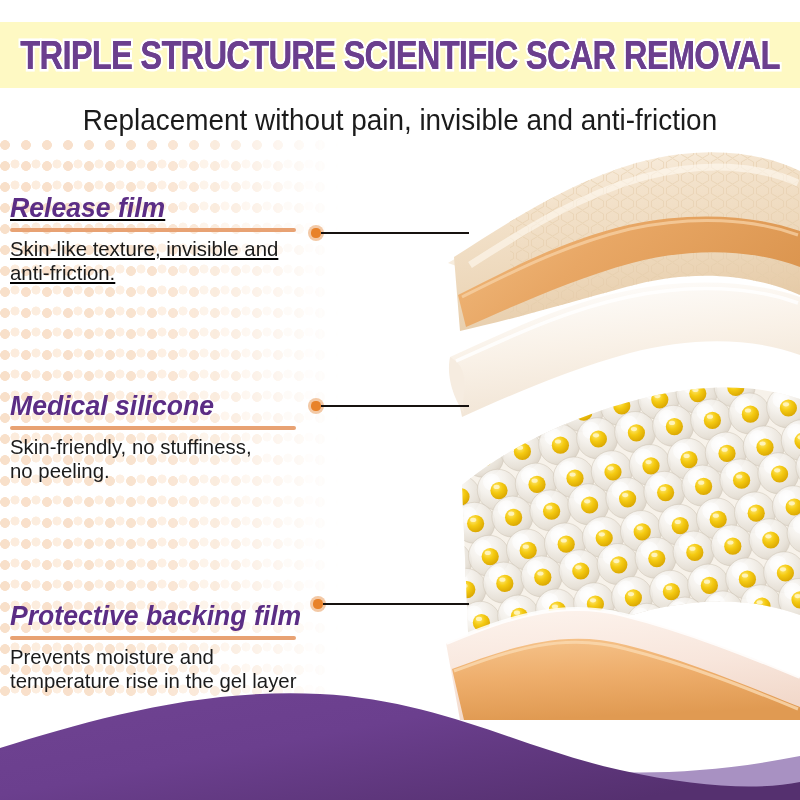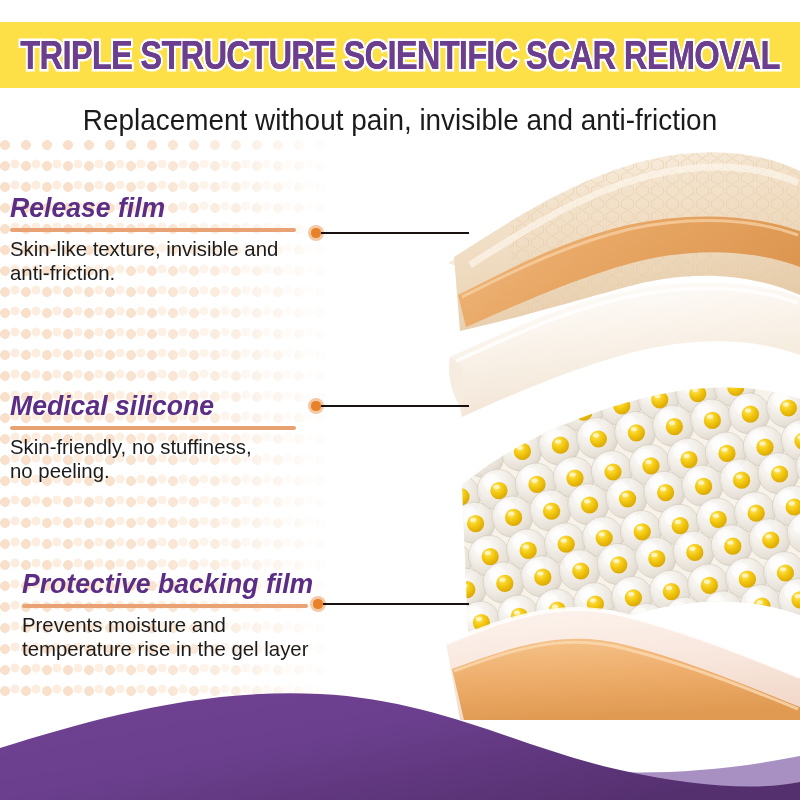--- a/index.html
+++ b/index.html
@@ -30,21 +30,21 @@
     background-size:21px 21px;
     background-position:10px 10px;
     -webkit-mask-image:linear-gradient(to right, rgba(0,0,0,.9) 0%, rgba(0,0,0,.7) 50%, rgba(0,0,0,0) 100%);
     mask-image:linear-gradient(to right, rgba(0,0,0,.9) 0%, rgba(0,0,0,.7) 50%, rgba(0,0,0,0) 100%);
     z-index:1;
   }
 
   
   #header-banner {
     position:absolute; left:0; top:22px; width:800px; height:66px;
-    background:#fde047;
+    background:#fef9c3;
     z-index:5;
     display:flex; align-items:center; justify-content:center;
   }
   #banner-title {
     font-family:"Liberation Sans Narrow","Liberation Sans", sans-serif;
     font-weight:bold;
     font-size:40px;
     line-height:44px;
     letter-spacing:-1px;
     color:#6b3f8e;
@@ -64,23 +64,23 @@
     font-size:30px;
     line-height:40px;
     color:#1b1b1b;
     transform:scaleX(.93);
     white-space:nowrap;
     z-index:6;
   }
 
   
   .feature-block { position:absolute; left:10px; width:300px; z-index:6; }
-  #feature-0 { top:192px; }
+  #feature-0 { top:192px;text-decoration:underline; }
   #feature-1 { top:390px; }
-  #feature-2 { top:568px;margin-left:12px; }
+  #feature-2 { top:600px; }
 
   .feature-title {
     font-family:"Liberation Sans Narrow","Liberation Sans", sans-serif;
     font-weight:bold;
     font-style:italic;
     font-size:28px;
     line-height:32px;
     color:#5b2d85;
     letter-spacing:0px;
     transform:scaleX(.95);

